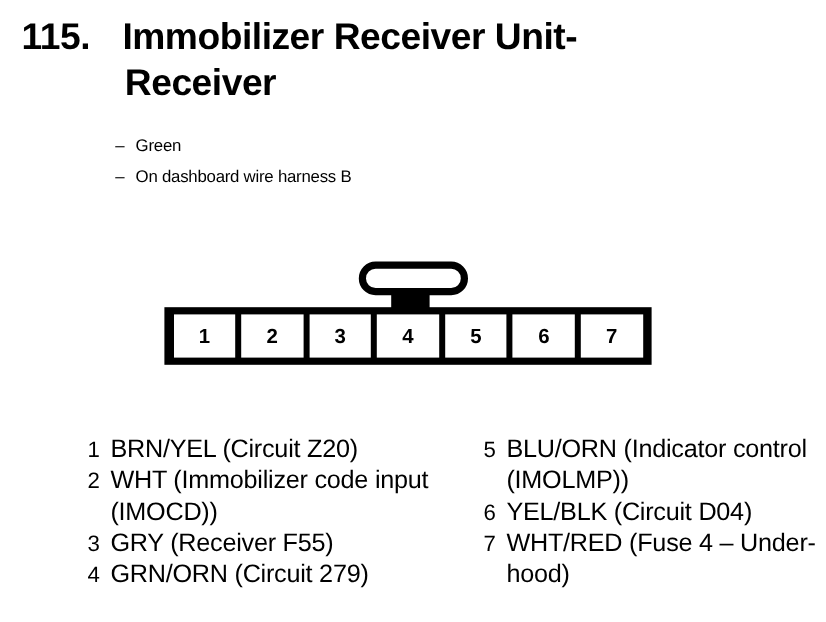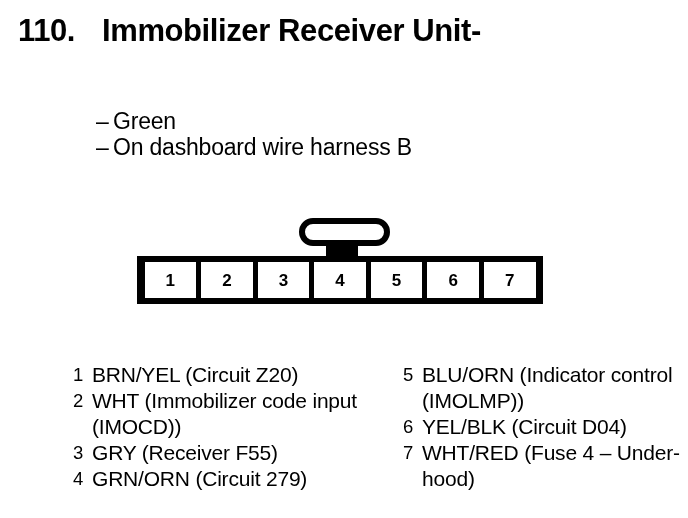--- a/index.html
+++ b/index.html
@@ -41,21 +41,21 @@
   }
 
   
   #subtitle-list {
     position: absolute;
     left: 96px;
     top: 108px;
     width: 520px;
   }
   .sub-item {
-    font-size: 23px;
+    font-size: 14px;
     line-height: 26px;
     letter-spacing: -0.2px;
     white-space: nowrap;
   }
   .sub-dash {
     display: inline-block;
     width: 17px;
   }
 
   
@@ -148,22 +148,23 @@
     font-size: 21px;
     line-height: 26px;
     letter-spacing: -0.2px;
   }
 </style>
 </head>
 <body>
 
 <div id="title-block">
   <div class="title-line" id="title-line-1">
-    <span id="title-num">110.</span><span>Immobilizer Receiver Unit-</span>
-  </div>
+    <span id="title-num">115.</span><span>Immobilizer Receiver Unit-</span>
+  </div>
+  <div class="title-line" id="title-line-2">Receiver</div>
 </div>
 
 <div id="subtitle-list">
   <div class="sub-item">
     <span class="sub-dash">–</span><span>Green</span>
   </div>
   <div class="sub-item">
     <span class="sub-dash">–</span><span>On dashboard wire harness B</span>
   </div>
 </div>

